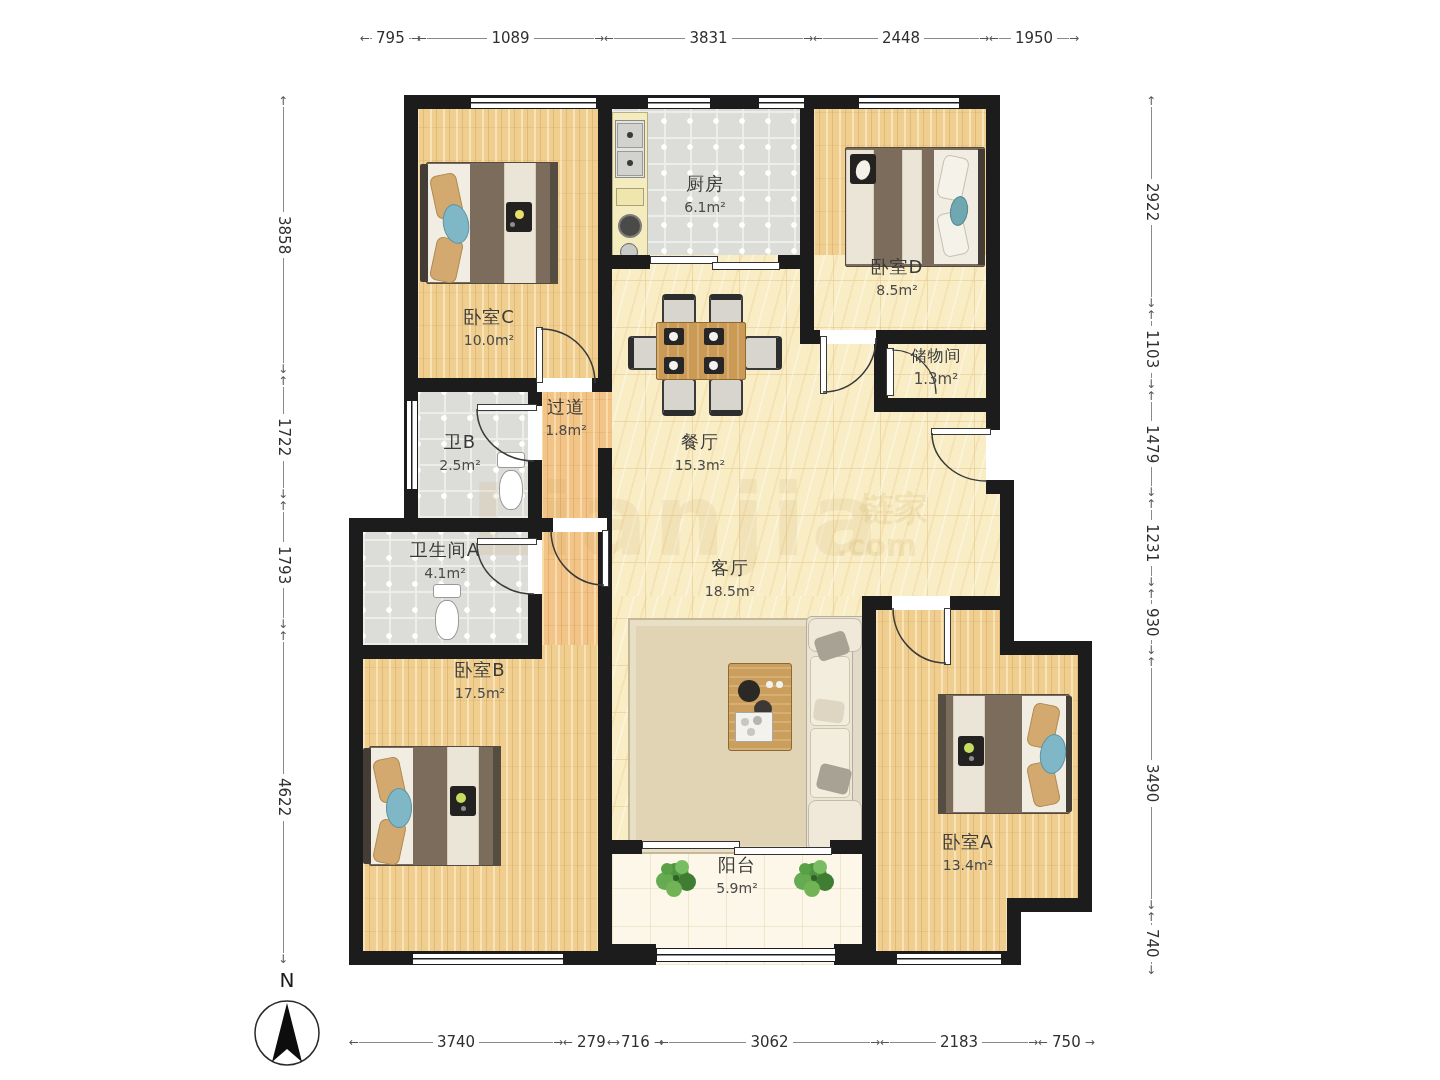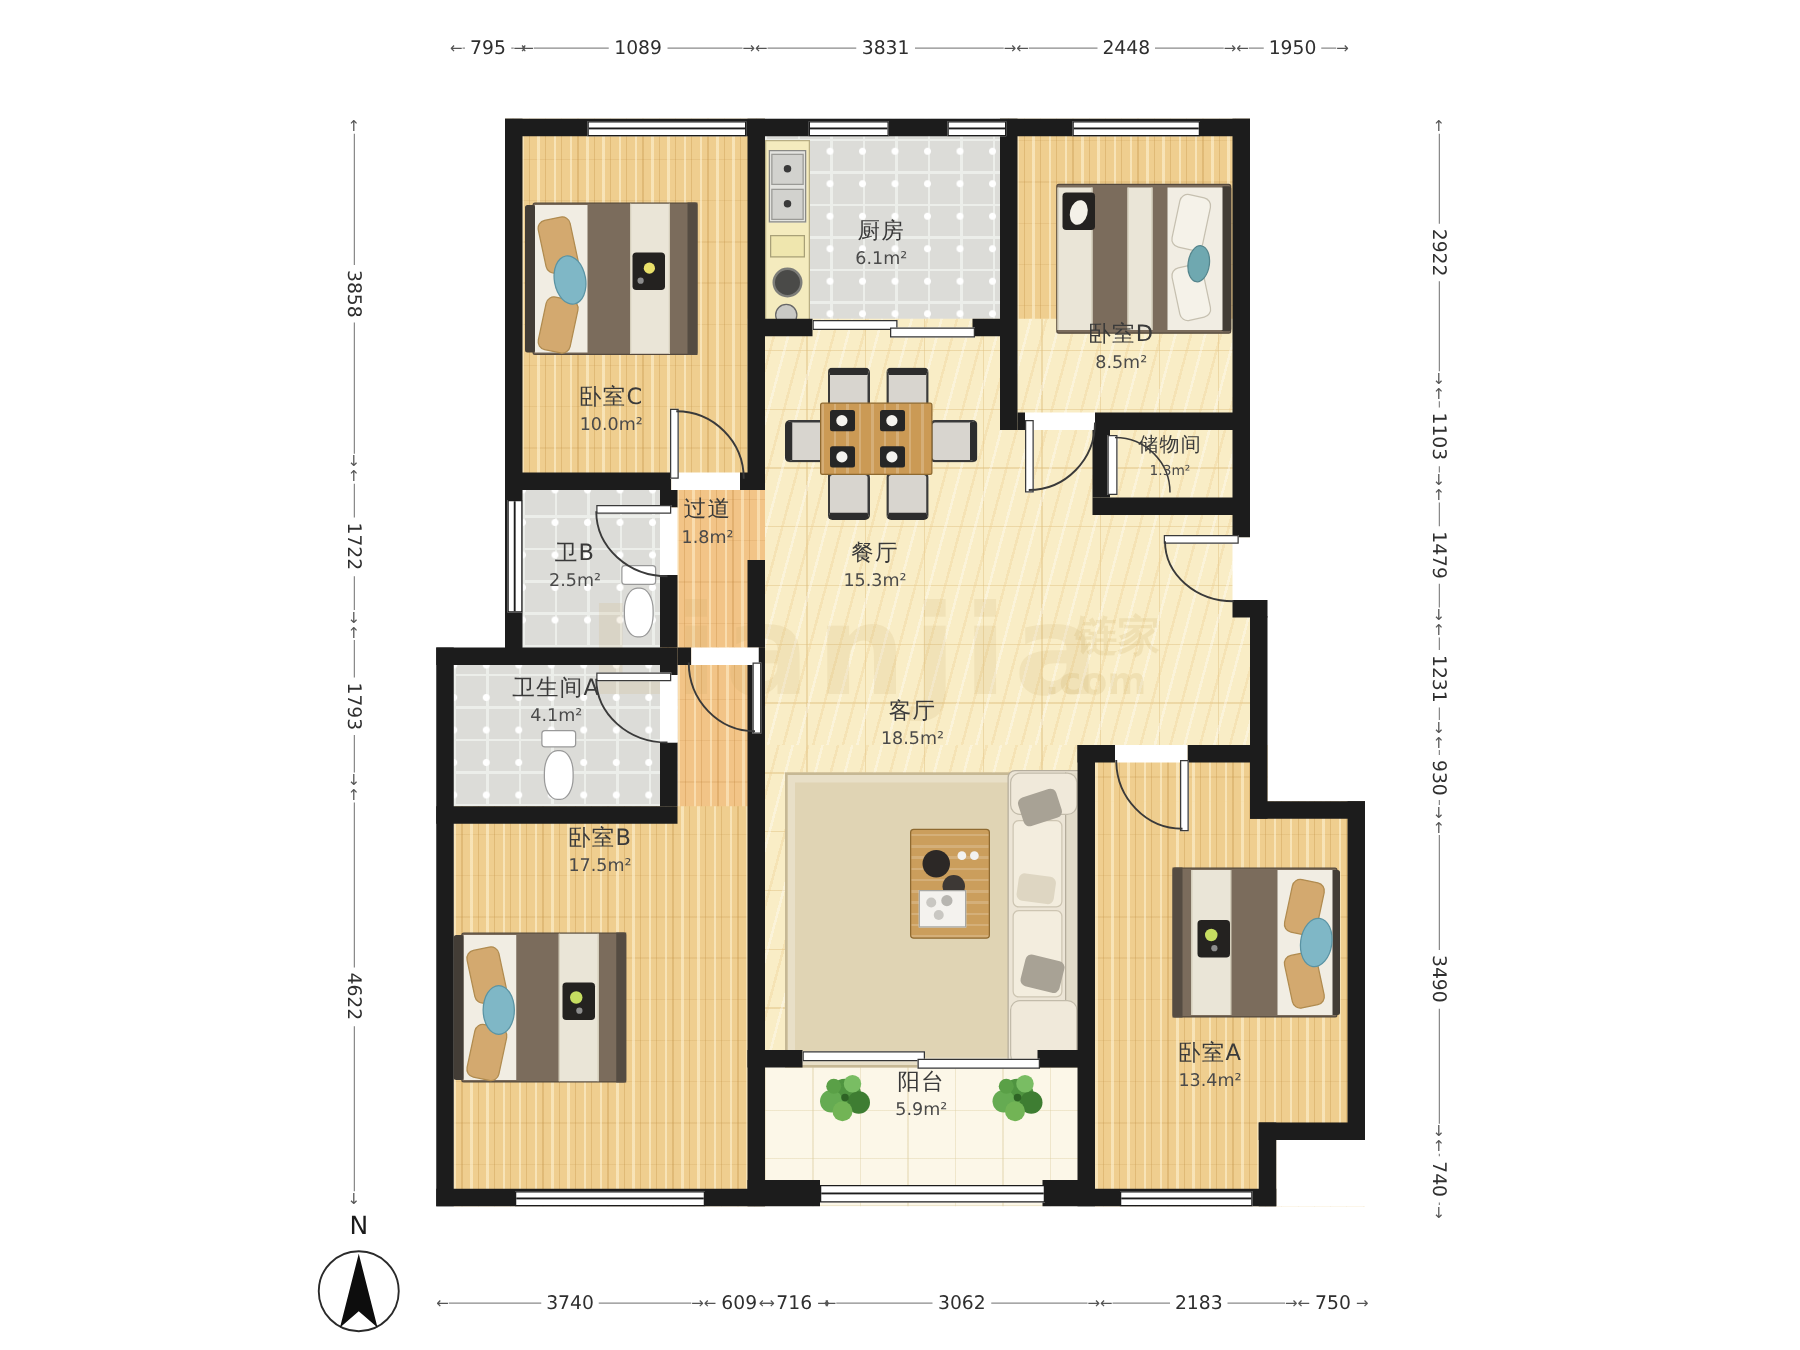--- a/index.html
+++ b/index.html
@@ -33,21 +33,21 @@
     background-position:center;background-repeat:no-repeat;}
   .winv{position:absolute;background:#fff;border:1px solid #1c1c1c;
     background-image:linear-gradient(#1c1c1c,#1c1c1c);background-size:1.5px 100%;
     background-position:center;background-repeat:no-repeat;}
   .slide{position:absolute;background:#fff;border:1px solid #333;}
   
   .rlab{position:absolute;text-align:center;color:#3a3a3a;transform:translateX(-50%);white-space:nowrap;}
   .rname{font-size:18px;letter-spacing:1px;}
   .rarea{font-size:14px;color:#4a4a4a;margin-top:3px;text-align:center;}
   .rlab.sm .rname{font-size:16px;}
-  .rlab.sm .rarea{font-size:11px;}
+  .rlab.sm .rarea{font-size:15px;}
   
   .dimh{position:absolute;display:flex;align-items:center;height:20px;}
   .dimv{position:absolute;display:flex;flex-direction:column;align-items:center;width:22px;}
   .dl{flex:1 1 2px;background:#8a8a8a;}
   .dimh .dl{height:1px;min-width:2px;}
   .dimv .dl{width:1px;min-height:2px;}
   .dn{font-size:15px;color:#2f2f2f;padding:0 4px;line-height:1;}
   .dimv .dn{writing-mode:vertical-rl;padding:4px 0;}
   .ar{font-size:12px;color:#555;line-height:1;}
   
@@ -475,21 +475,21 @@
 
   <div class="dimh" style="left:349px;top:1032px;width:214px">
       <span class="ar">←</span>
       <i class="dl"></i>
       <span class="dn">3740</span>
       <i class="dl"></i>
       <span class="ar">→</span>
     </div>
   <div class="dimh" style="left:563px;top:1032px;width:44px">
       <span class="ar">←</span>
-      <span class="dn">609</span>
+      <span class="dn">279</span>
       <span class="ar">→</span>
     </div>
   <div class="dimh" style="left:607px;top:1032px;width:52px">
       <span class="ar">←</span>
       <span class="dn">716</span>
       <span class="ar">→</span>
     </div>
   <div class="dimh" style="left:659px;top:1032px;width:221px">
       <span class="ar">←</span>
       <i class="dl"></i>

